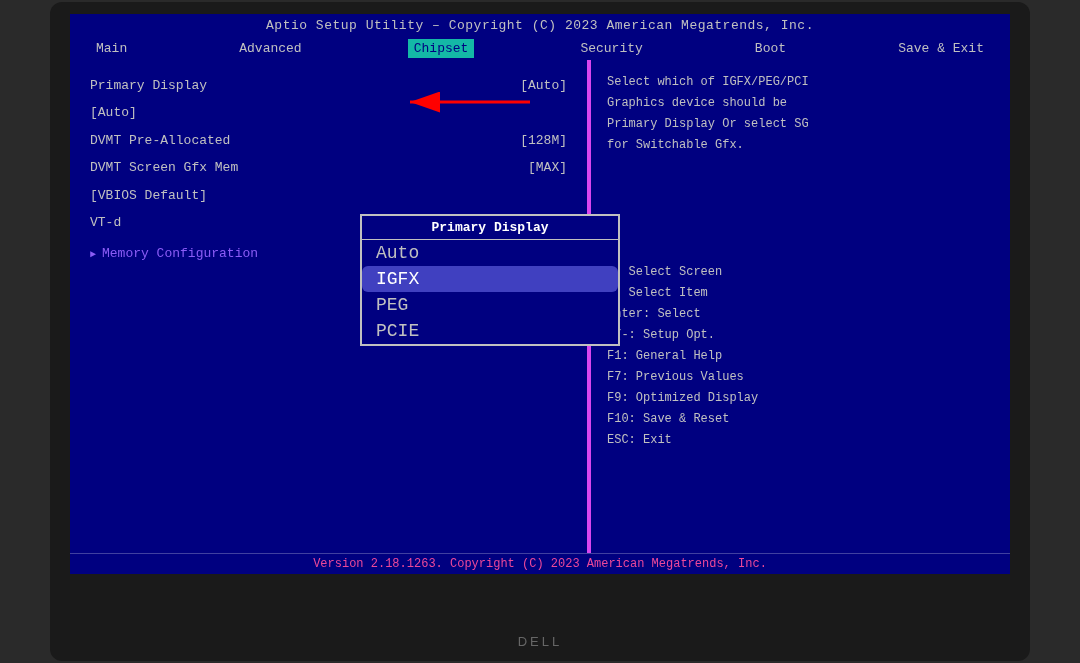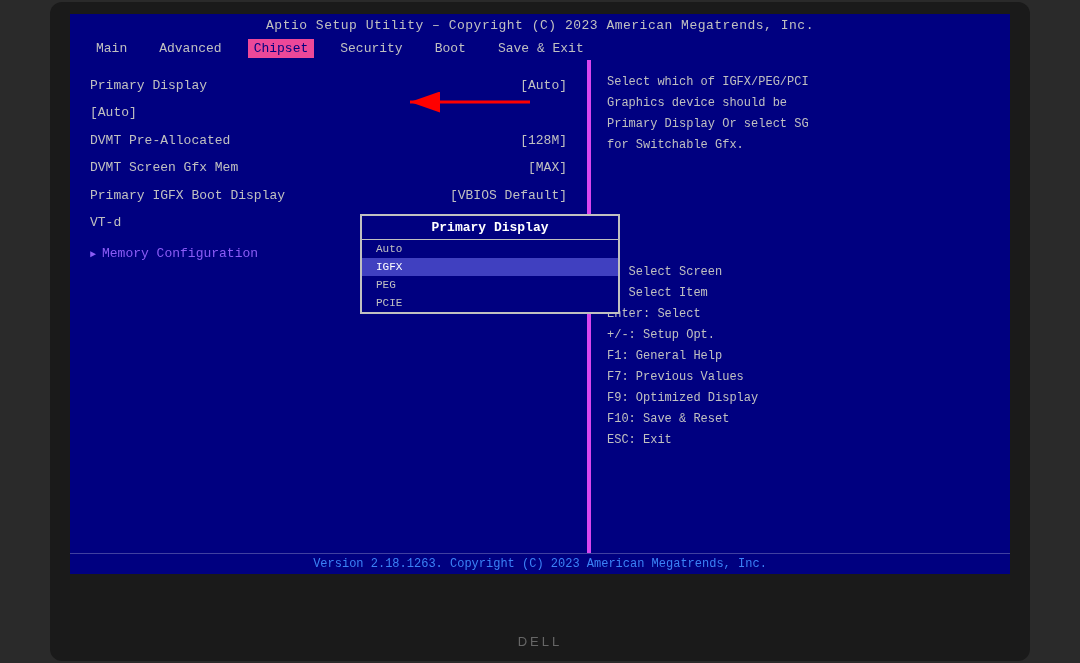--- a/index.html
+++ b/index.html
@@ -45,31 +45,32 @@
       font-size: 13px;
       letter-spacing: 0.5px;
     }
 
     
     .menu-bar {
       display: flex;
       background: #000080;
       padding: 2px 20px;
       gap: 20px;
+      justify-content: space-between;
     }
 
     .menu-item {
       color: #c0c0c0;
       font-size: 13px;
       padding: 2px 6px;
       cursor: pointer;
     }
 
     .menu-item.active {
-      background: #ec4899;
+      background: #14b8a6;
       color: #000080;
     }
 
     .left-panel {
       width: 55%;
       padding: 12px 20px;
       color: #c0c0c0;
       font-size: 13px;
     }
 
@@ -134,41 +135,42 @@
       text-align: center;
       font-size: 13px;
       padding: 4px 0;
       border-bottom: 1px solid #c0c0c0;
       font-weight: bold;
     }
 
     .popup-item {
       padding: 3px 14px;
       color: #c0c0c0;
-      font-size: 11px;
+      font-size: 18px;
       cursor: pointer;
     }
 
     .popup-item.selected {
       background: #4040c0;
       color: #ffffff;
+      border-radius: 6px;
     }
 
     
     .help-text {
       font-size: 12px;
       line-height: 1.75;
       color: #c0c0c0;
     }
 
     
     .footer-bar {
       background: #000080;
       text-align: center;
-      color: #3b82f6;
+      color: #ec4899;
       font-size: 12px;
       padding: 3px 0;
       border-top: 1px solid #4040a0;
     }
 
     .screen-inner {
       display: flex;
       flex-direction: column;
       height: 100%;
     }
@@ -233,21 +235,20 @@
           </div>
           <div class="settings-row">
             <span class="settings-label">DVMT Pre-Allocated</span>
             <span class="settings-value">[128M]</span>
           </div>
           <div class="settings-row">
             <span class="settings-label">DVMT Screen Gfx Mem</span>
             <span class="settings-value">[MAX]</span>
           </div>
           <div class="settings-row">
-            <span class="settings-label">Primary IGFX Boot Display</span>
             <span class="settings-value">[VBIOS Default]</span>
           </div>
           <div class="settings-row">
             <span class="settings-label">VT-d</span>
             <span class="settings-value">[Enabled]</span>
           </div>
           <div class="separator-row"></div>
           <div class="nav-item">Memory Configuration</div>
         </div>
 

